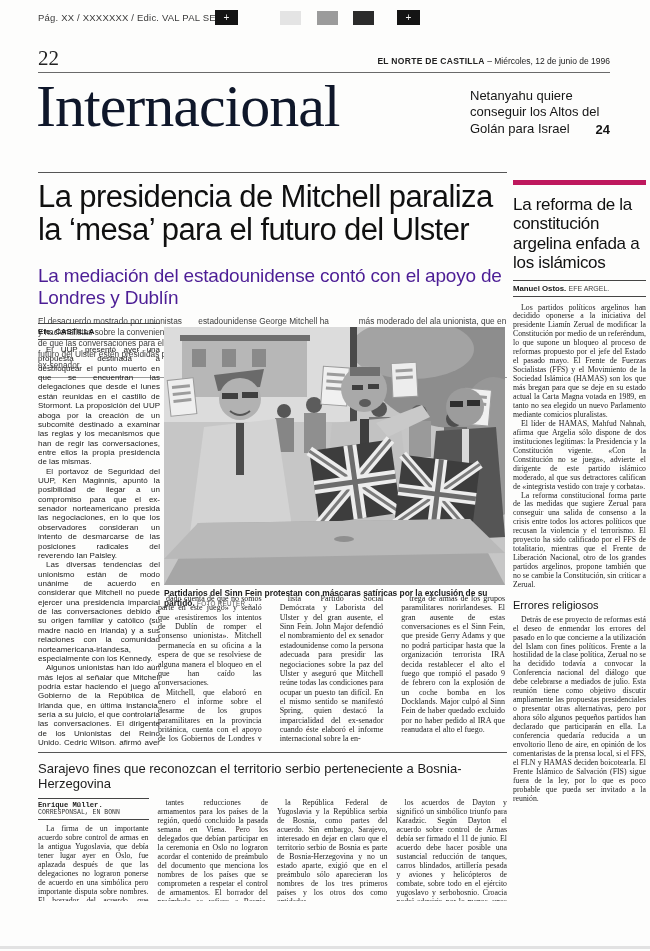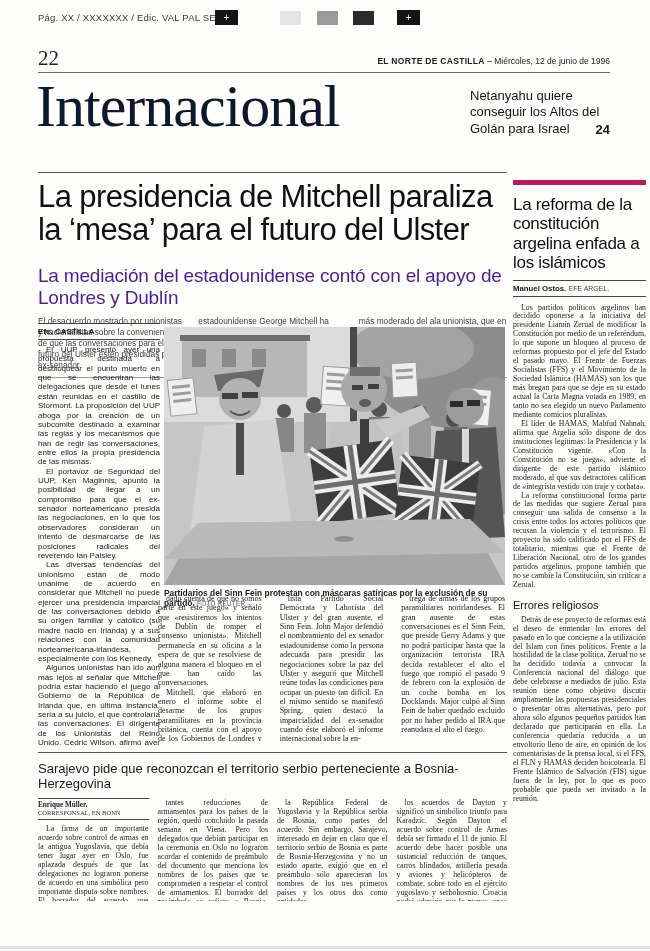--- a/index.html
+++ b/index.html
@@ -53,21 +53,21 @@
   .side-byline .agency { color:#444; font-size:7px; }
   .side-body { margin-top:7px; font-family:"Liberation Serif",serif; font-size:7.8px; line-height:1.15; text-align:justify; hyphens:auto; color:#222; }
   .side-subhead { margin:9px 0 4px 0; font-family:"Liberation Sans",sans-serif; font-size:11px; color:#151515; }
 
   
   .bottom-article { left:38px; top:752px; width:469px; height:194px; border-top:1px solid #555; overflow:hidden; }
   .bottom-headline { margin-top:7px; font-size:27px; line-height:1.1; letter-spacing:-.5px; color:#101010; }
   .bottom-subhead { margin-top:8px; font-size:13px; color:#1c1c1c; }
   .bcols { margin-top:7px; display:flex; gap:9px; height:103px; overflow:hidden; }
   .bcol { flex:1; font-family:"Liberation Serif",serif; font-size:7.8px; line-height:1.16; text-align:justify; hyphens:auto; color:#222; }
-  .bbyline { border-top:1px solid #444; border-bottom:1px solid #444; padding:2px 0; margin-bottom:4px; font-family:Liberation Serif, serif; font-size:7.2px; }
+  .bbyline { border-top:1px solid #444; border-bottom:1px solid #444; padding:2px 0; margin-bottom:4px; font-family:Liberation Mono, monospace; font-size:7.2px; }
   .bbyline .name { font-weight:bold; }
   .bbyline .role { font-size:6.5px; color:#333; }
 
   .scan-edge { left:0; top:946px; width:650px; height:3px; background:#e2e2e2; }
 </style>
 </head>
 <body>
 
 <div class="abs edition-line">Pág. XX / XXXXXXX / Edic. VAL PAL SEG</div>
 <div class="abs regmark" style="left:215px;">+</div>
@@ -239,21 +239,21 @@
   <div class="side-body">
     <p>Los partidos políticos argelinos han decidido oponerse a la iniciativa del presidente Liamín Zerual de modificar la Constitución por medio de un referéndum, lo que supone un bloqueo al proceso de reformas propuesto por el jefe del Estado el pasado mayo. El Frente de Fuerzas Socialistas (FFS) y el Movimiento de la Sociedad Islámica (HAMAS) son los que más bregan para que se deje en su estado actual la Carta Magna votada en 1989, en tanto no sea elegido un nuevo Parlamento mediante comicios pluralistas.</p>
     <p>El líder de HAMAS, Mahfud Nahnah, afirma que Argelia sólo dispone de dos instituciones legítimas: la Presidencia y la Constitución vigente. «Con la Constitución no se juega», advierte el dirigente de este partido islámico moderado, al que sus detractores califican de «integrista vestido con traje y corbata».</p>
     <p>La reforma constitucional forma parte de las medidas que sugiere Zerual para conseguir una salida de consenso a la crisis entre todos los actores políticos que recusan la violencia y el terrorismo. El proyecto ha sido calificado por el FFS de totalitario, mientras que el Frente de Liberación Nacional, otro de los grandes partidos argelinos, propone también que no se cambie la Constitución, sin criticar a Zerual.</p>
     <div class="side-subhead">Errores religiosos</div>
     <p>Detrás de ese proyecto de reformas está el deseo de enmendar los errores del pasado en lo que concierne a la utilización del Islam con fines políticos. Frente a la hostilidad de la clase política, Zerual no se ha decidido todavía a convocar la Conferencia nacional del diálogo que debe celebrarse a mediados de julio. Esta reunión tiene como objetivo discutir ampliamente las propuestas presidenciales o presentar otras alternativas, pero por ahora sólo algunos pequeños partidos han declarado que participarán en ella. La conferencia quedaría reducida a un envoltorio lleno de aire, en opinión de los comentaristas de la prensa local, si el FFS, el FLN y HAMAS deciden boicotearla. El Frente Islámico de Salvación (FIS) sigue fuera de la ley, por lo que es poco probable que pueda ser invitado a la reunión.</p>
   </div>
 </div>
 
 <div class="abs bottom-article">
-  <div class="bottom-subhead">Sarajevo pide que reconozcan el territorio serbio perteneciente a Bosnia-Herzegovina</div>
+  <div class="bottom-subhead">Sarajevo fines que reconozcan el territorio serbio perteneciente a Bosnia-Herzegovina</div>
   <div class="bcols">
     <div class="bcol">
       <div class="bbyline">
         <div class="name">Enrique Müller.</div>
         <div class="role">CORRESPONSAL, EN BONN</div>
       </div>
       <p>La firma de un importante acuerdo sobre control de armas en la antigua Yugoslavia, que debía tener lugar ayer en Oslo, fue aplazada después de que las delegaciones no lograron ponerse de acuerdo en una simbólica pero importante disputa sobre nombres. El borrador del acuerdo, que contiene impor-</p>
     </div>
     <div class="bcol">
       <p>tantes reducciones de armamentos para los países de la región, quedó concluido la pasada semana en Viena. Pero los delegados que debían participar en la ceremonia en Oslo no lograron acordar el contenido de preámbulo del documento que menciona los nombres de los países que se comprometen a respetar el control de armamentos. El borrador del preámbulo se refiere a Bosnia-Herzegovina (croata-musulmana), Croacia,</p>

